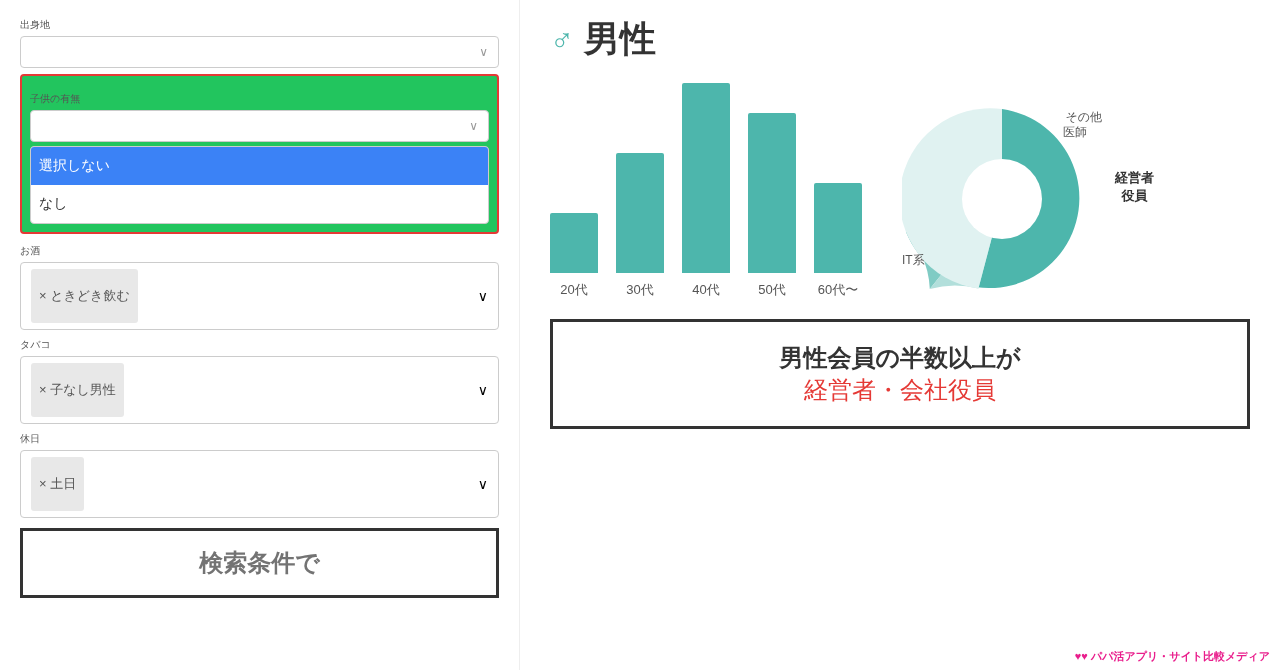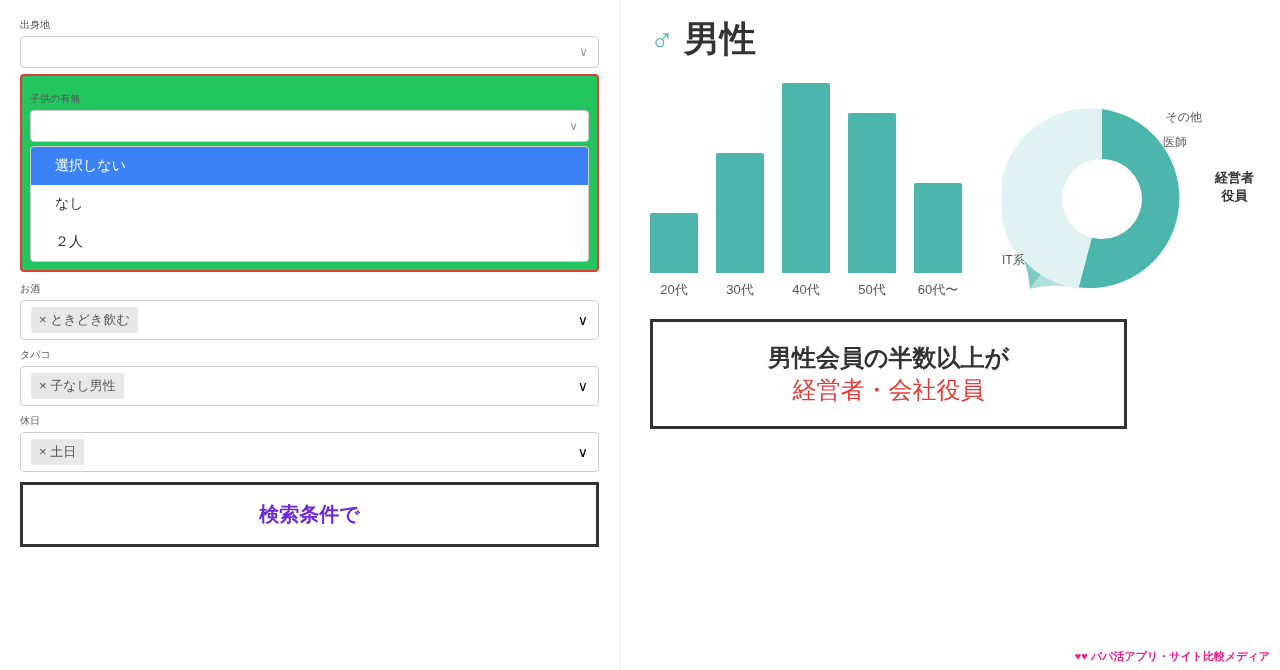--- a/index.html
+++ b/index.html
@@ -61,21 +61,21 @@
       margin-bottom: 10px;
     }
     .dropdown-open {
       border: 1px solid #ccc;
       border-radius: 4px;
       margin-top: 4px;
       background: #fff;
       overflow: hidden;
     }
     .dropdown-option {
-      padding: 10px 24px;
+      padding: 10px 8px;
       font-size: 14px;
       color: #333;
       cursor: pointer;
     }
     .dropdown-option.selected {
       background: #3b82f6;
       color: #fff;
     }
     
     .tag-input {
@@ -86,39 +86,39 @@
       display: flex;
       align-items: center;
       gap: 6px;
       cursor: pointer;
       background: #fff;
       justify-content: space-between;
     }
     .tag {
       background: #e8e8e8;
       border-radius: 3px;
-      padding: 4px 8px;
+      padding: 18px 8px;
       font-size: 13px;
       color: #555;
       display: flex;
       align-items: center;
       gap: 4px;
     }
     
     .banner-left {
       border: 3px solid #333;
       margin-top: 10px;
       padding: 16px 20px;
       text-align: center;
       background: #fff;
     }
     .banner-left .line1 {
-      font-size: 20px;
-      font-weight: bold;
-      color: #6d28d9;
+      font-size: 24px;
+      font-weight: bold;
+      color: #737373;
     }
     .banner-left .line2 {
       font-size: 28px;
       font-weight: bold;
       color: #333;
     }
 
     
     .right-panel {
       flex: 1;
@@ -180,21 +180,21 @@
       width: 200px;
       height: 200px;
       margin-left: 10px;
     }
     
     .banner-right {
       border: 3px solid #333;
       padding: 20px 25px;
       text-align: center;
       background: #fff;
-      width: 477px;
+      width: 700px;
     }
     .banner-right .br-line1 {
       font-size: 24px;
       font-weight: bold;
       color: #333;
     }
     .banner-right .br-line2 {
       font-size: 24px;
       font-weight: normal;
       color: #e53935;
@@ -234,21 +234,20 @@
 
     <div class="children-field-wrapper">
       <div class="field-label">子供の有無</div>
       <div class="select-box">
         <span></span>
         <span class="chevron">∨</span>
       </div>
       <div class="dropdown-open">
         <div class="dropdown-option selected">選択しない</div>
         <div class="dropdown-option">なし</div>
-        <div class="dropdown-option">２人</div>
       </div>
     </div>
 
     <div class="top-field">
       <div class="field-label">お酒</div>
       <div class="tag-input">
         <span class="tag">
           <span>× ときどき飲む</span>
         </span>
         <span class="chevron">∨</span>
@@ -323,21 +322,21 @@
             <path d="M100,100 L4.04,133.1 A90,90 0 0,1 27.8,190 Z" fill="#80cbc4"></path>
 
             <path d="M100,100 L27.8,190 A90,90 0 0,1 76.4,189.6 Z" fill="#b2dfdb"></path>
 
             <path d="M100,100 L76.4,189.6 A90,90 0 0,1 100,10 Z" fill="#e0f2f1"></path>
 
             <circle cx="100" cy="100" r="40" fill="white"></circle>
           </svg>
           
           <div style="position:absolute; top:10px; right:0px; font-size:12px; color:#555; text-align:center;">その他</div>
-          <div style="position:absolute; top:35px; right:15px; font-size:12px; color:#555; text-align:center;">医師</div>
+          <div style="position:absolute; top:25px; right:15px; font-size:12px; color:#555; text-align:center;">医師</div>
           <div style="position:absolute; bottom:30px; left:0px; font-size:12px; color:#555; text-align:right;">IT系</div>
           <div style="position:absolute; top:70px; right:-52px; font-size:13px; color:#333; font-weight:bold; text-align:center; line-height:1.4;">経営者<br>役員</div>
         </div>
       </div>
 
       <div class="banner-right">
         <div class="br-line1">男性会員の半数以上が</div>
         <div class="br-line2">経営者・会社役員</div>
       </div>
     </div>

